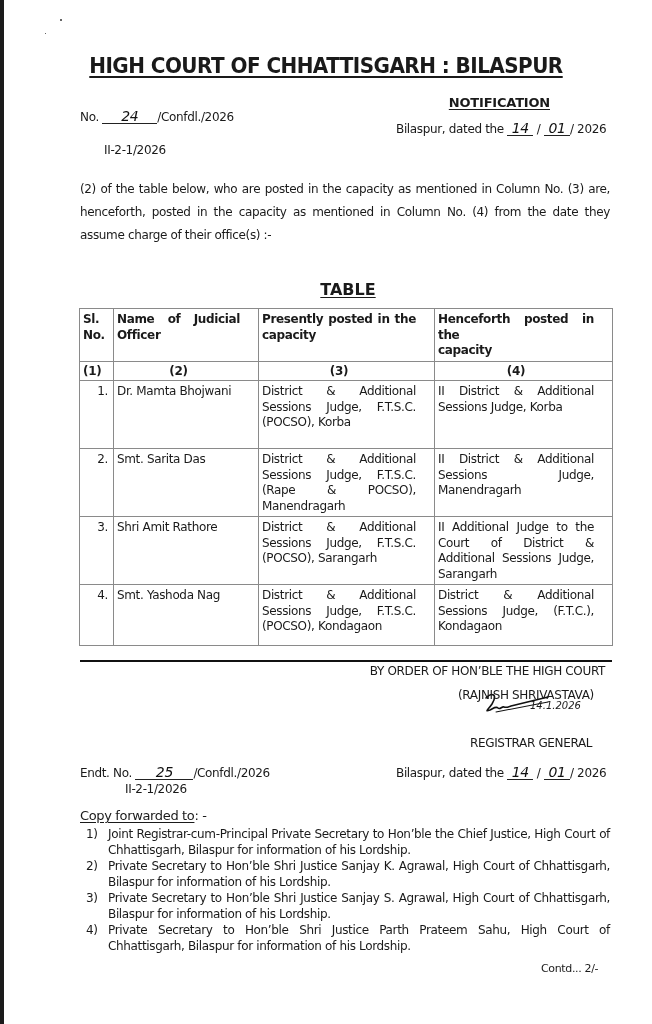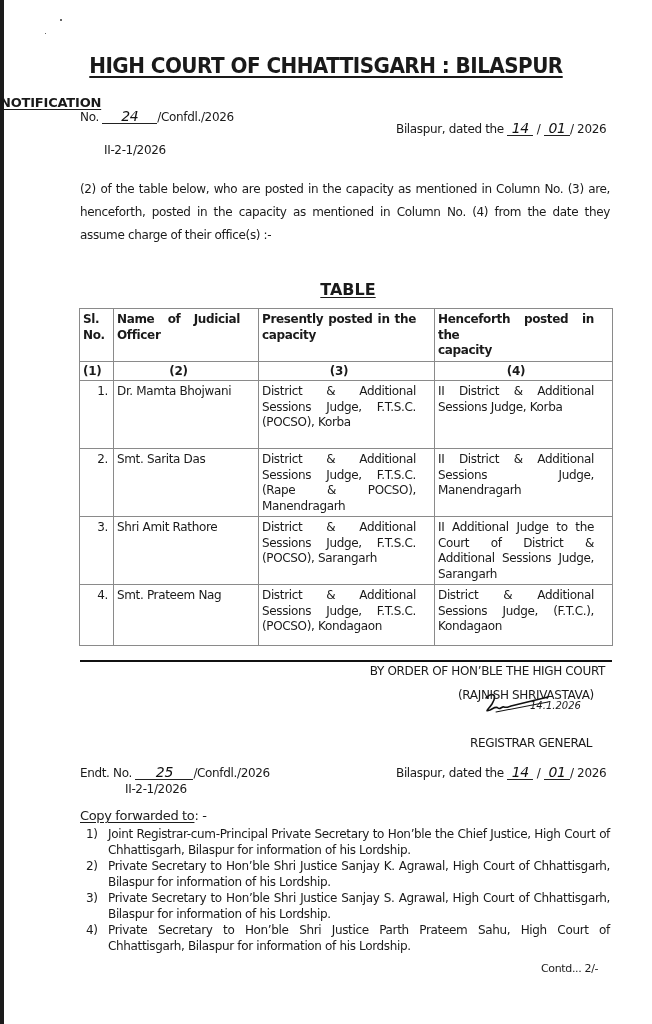--- a/index.html
+++ b/index.html
@@ -11,21 +11,21 @@
   .edge { position: absolute; left: 0; top: 0; width: 4px; height: 1024px; background: #1b1b1b; }
   .speck { position: absolute; width: 2px; height: 2px; background: #333; border-radius: 1px; }
   .abs { position: absolute; white-space: nowrap; }
   .title {
     left: 0; width: 652px; top: 53px; text-align: center;
     font-family: "DejaVu Sans", sans-serif; font-weight: bold; font-size: 21.5px;
     letter-spacing: -0.6px; text-decoration: underline; text-decoration-thickness: 2px; text-underline-offset: 3px;
     transform: scaleX(0.93); transform-origin: center;
   }
   .notif {
-    left: 0; width: 550px; top: 95px; text-align: left;
+    left: 0; width: 550px; top: 95px; text-align: right;
     font-weight: bold; font-size: 13px; text-decoration: underline; text-underline-offset: 2px;
     letter-spacing: -0.2px;
   }
   .small { font-size: 12px; letter-spacing: -0.35px; }
   .hand {
     display: inline-block; border-bottom: 1px solid #222; text-align: center;
     font-family: "DejaVu Sans", sans-serif; font-style: italic; font-size: 14px; line-height: 14px;
     color: #111;
   }
   .para {
@@ -144,21 +144,21 @@
     <td>II District &amp; Additional Sessions Judge, Manendragarh</td>
   </tr>
   <tr class="row">
     <td class="sl">3.</td>
     <td>Shri Amit Rathore</td>
     <td>District &amp; Additional Sessions Judge, F.T.S.C. (POCSO), Sarangarh</td>
     <td>II Additional Judge to the Court of District &amp; Additional Sessions Judge, Sarangarh</td>
   </tr>
   <tr class="row last">
     <td class="sl">4.</td>
-    <td>Smt. Prateem Nag</td>
+    <td>Smt. Yashoda Nag</td>
     <td>District &amp; Additional Sessions Judge, F.T.S.C. (POCSO), Kondagaon</td>
     <td>District &amp; Additional Sessions Judge, (F.T.C.), Kondagaon</td>
   </tr>
 </tbody>
   </table>
 
 <div class="sep"></div>
 <div class="abs order">BY ORDER OF HON’BLE THE HIGH COURT</div>
 
 <div class="sign-wrap">

